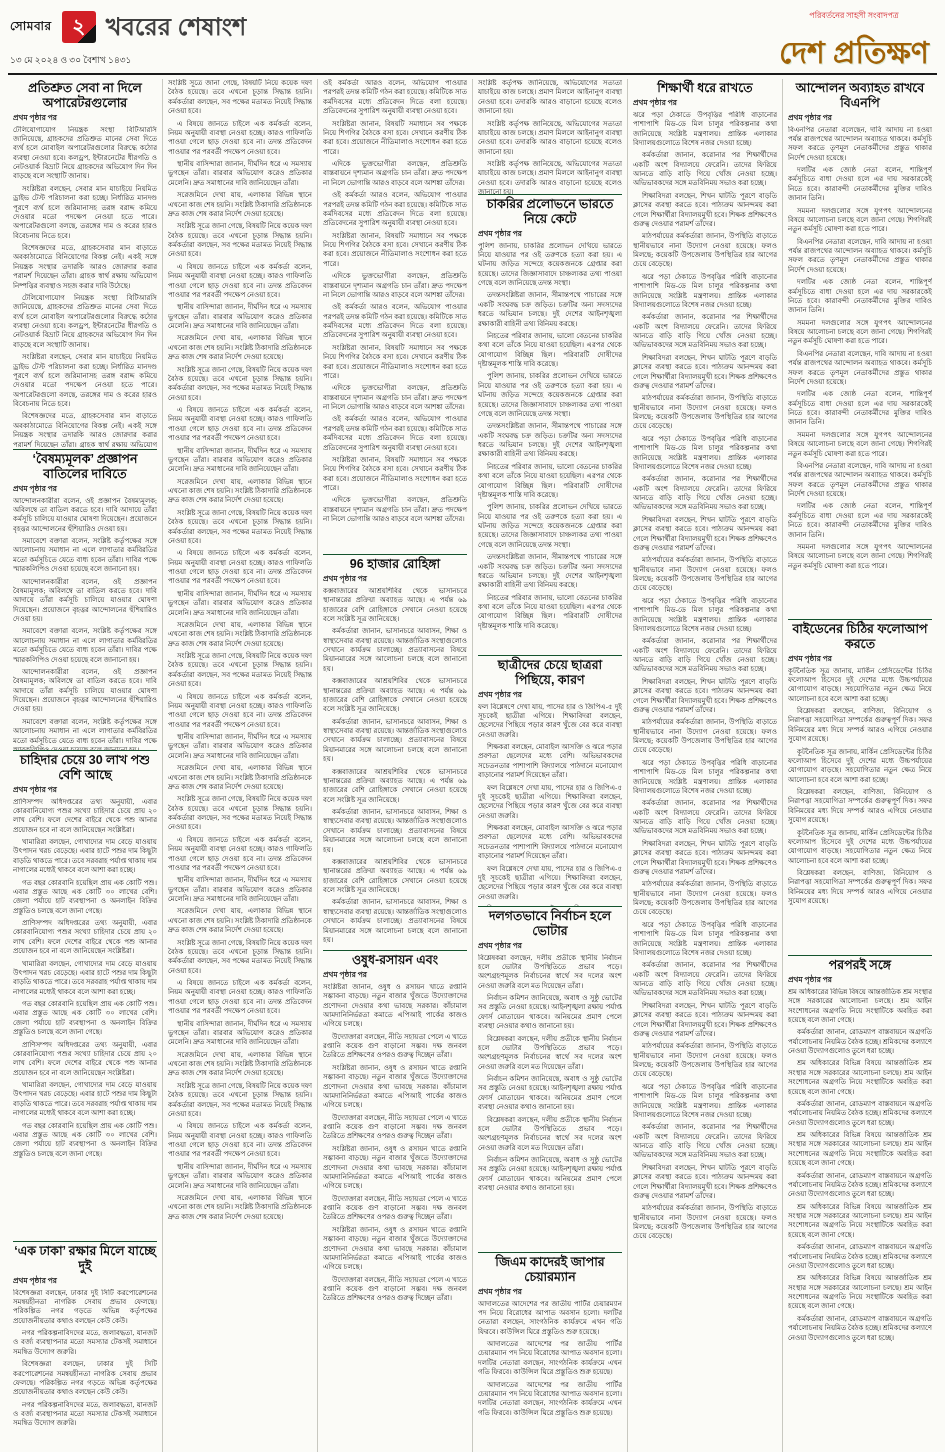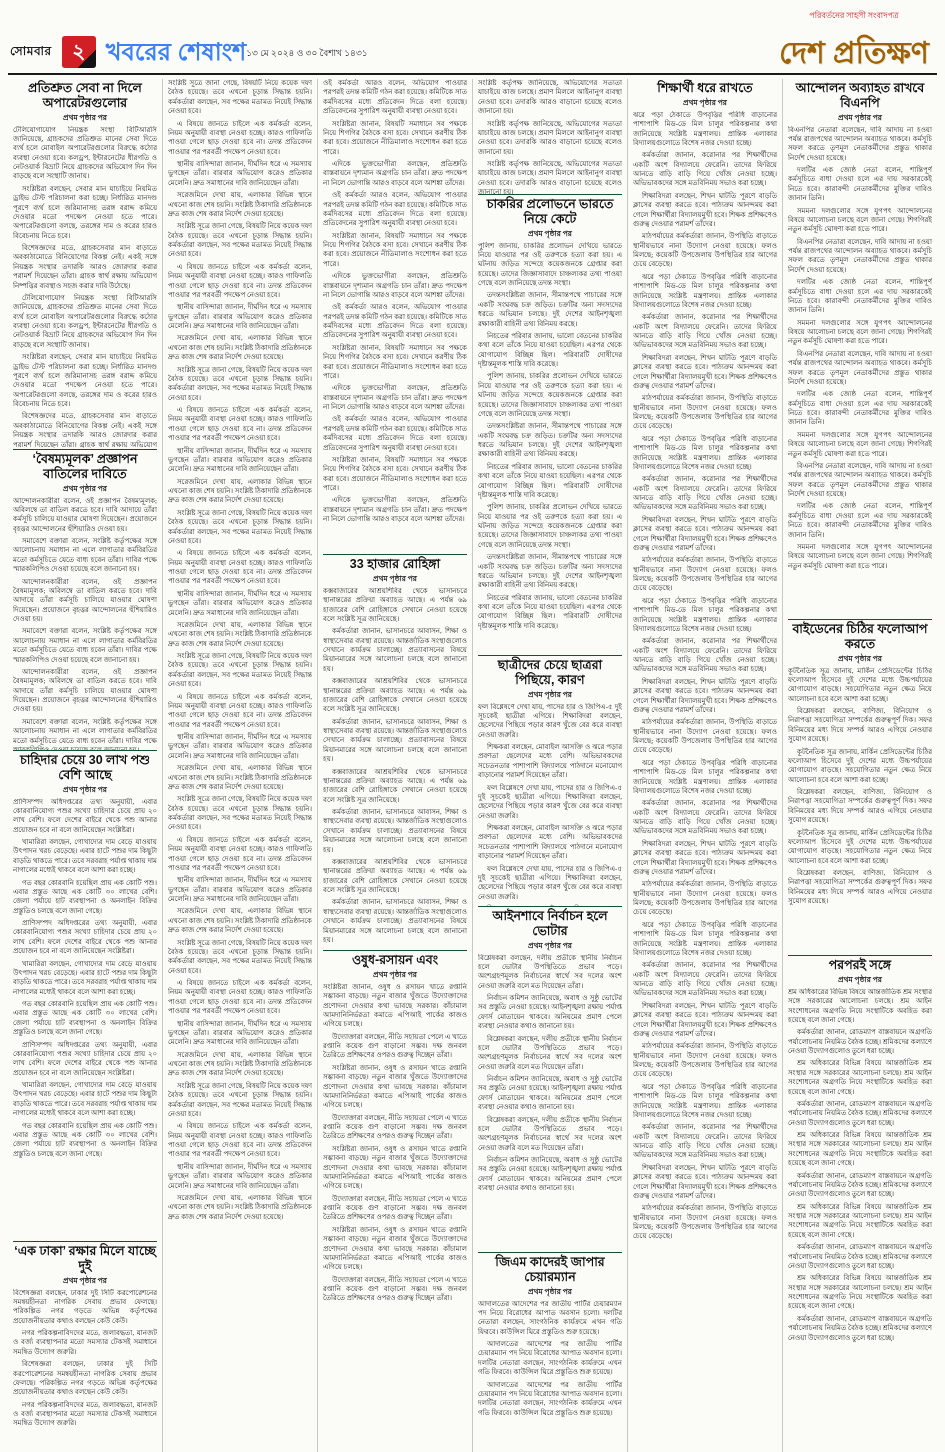--- a/index.html
+++ b/index.html
@@ -7,31 +7,31 @@
     width:945px;height:1452px;overflow:hidden;
     background:#fbfbf7;color:#1b1b1b;
     font-family:"Liberation Serif","DejaVu Serif",serif;
   }
   .page{padding:4px 8px 0 8px;}
   
   header{
     display:flex;justify-content:space-between;align-items:flex-end;
     border-bottom:2px solid #1a1a1a;padding:4px 2px 5px 2px;height:60px;
   }
-  .mast-left{display:flex;flex-direction:row;justify-content:center;}
+  .mast-left{display:flex;flex-direction:column;justify-content:center;}
   .mast-row{display:flex;align-items:center;gap:10px;}
   .weekday{font-size:12px;font-weight:bold;letter-spacing:.5px;}
   .pagebadge{
     width:34px;height:32px;display:flex;align-items:center;justify-content:center;
     background:linear-gradient(135deg,#d21f26 72%,#141414 72%);
     color:#fff;font-size:20px;font-weight:bold;border-radius:3px;
     font-family:"Liberation Sans","DejaVu Sans",sans-serif;
   }
   .section-title{
-    font-size:24px;font-weight:bold;line-height:1;color:#3b82f6;
+    font-size:24px;font-weight:bold;line-height:1;color:#404040;
     font-family:"Liberation Sans","DejaVu Sans",sans-serif;
   }
   .date-line{font-size:9px;margin-top:10px;color:#222;}
   .mast-right{text-align:center;padding-right:6px;}
   .tagline{font-size:8px;color:#d21f26;margin-bottom:16px;}
   .brand{
     font-size:30px;font-weight:bold;color:#a16207;line-height:1;
     font-family:"Liberation Sans","DejaVu Sans",sans-serif;
     text-shadow:1px 1px 0 #d9ead9;
   }
@@ -39,21 +39,21 @@
   .cols{display:flex;height:1376px;overflow:hidden;margin-top:4px;}
   .col{flex:1 1 0;min-width:0;padding:0 5px;overflow:hidden;}
   .col + .col{border-left:1px solid #c8c8c0;}
   .article{display:flex;flex-direction:column;overflow:hidden;}
   .article + .article{border-top:1px solid #14532d;}
   .hl{
     margin:2px 0 0 0;font-size:12.5px;font-weight:bold;text-align:center;
     line-height:1.18;color:#0e0e0e;
     font-family:"Liberation Sans","DejaVu Sans",sans-serif;
   }
-  .kick{font-size:7.5px;font-weight:bold;text-align:center;margin:1px 0 2px 0;}
+  .kick{font-size:7.5px;font-weight:bold;margin:1px 0 2px 0;}
   .abody{flex:1 1 auto;overflow:hidden;}
   .abody p{
     margin:0 0 3px 0;font-size:7px;line-height:1.34;text-align:justify;
     text-indent:9px;word-break:break-word;
   }
   .abody p:first-child{text-indent:0;}
 </style>
 </head>
 <body>
 
@@ -178,21 +178,21 @@
             <p>এদিকে ভুক্তভোগীরা বলছেন, প্রতিশ্রুতি বাস্তবায়নে দৃশ্যমান অগ্রগতি চান তাঁরা। দ্রুত পদক্ষেপ না নিলে ভোগান্তি আরও বাড়বে বলে আশঙ্কা তাঁদের।</p>
             <p>ওই কর্মকর্তা আরও বলেন, অভিযোগ পাওয়ার পরপরই তদন্ত কমিটি গঠন করা হয়েছে। কমিটিকে সাত কর্মদিবসের মধ্যে প্রতিবেদন দিতে বলা হয়েছে। প্রতিবেদনের সুপারিশ অনুযায়ী ব্যবস্থা নেওয়া হবে।</p>
             <p>সংশ্লিষ্টরা জানান, বিষয়টি সমাধানে সব পক্ষকে নিয়ে শিগগির বৈঠকে বসা হবে। সেখানে করণীয় ঠিক করা হবে। প্রয়োজনে নীতিমালাও সংশোধন করা হতে পারে।</p>
             <p>এদিকে ভুক্তভোগীরা বলছেন, প্রতিশ্রুতি বাস্তবায়নে দৃশ্যমান অগ্রগতি চান তাঁরা। দ্রুত পদক্ষেপ না নিলে ভোগান্তি আরও বাড়বে বলে আশঙ্কা তাঁদের।</p>
             <p>ওই কর্মকর্তা আরও বলেন, অভিযোগ পাওয়ার পরপরই তদন্ত কমিটি গঠন করা হয়েছে। কমিটিকে সাত কর্মদিবসের মধ্যে প্রতিবেদন দিতে বলা হয়েছে। প্রতিবেদনের সুপারিশ অনুযায়ী ব্যবস্থা নেওয়া হবে।</p>
             <p>সংশ্লিষ্টরা জানান, বিষয়টি সমাধানে সব পক্ষকে নিয়ে শিগগির বৈঠকে বসা হবে। সেখানে করণীয় ঠিক করা হবে। প্রয়োজনে নীতিমালাও সংশোধন করা হতে পারে।</p>
             <p>এদিকে ভুক্তভোগীরা বলছেন, প্রতিশ্রুতি বাস্তবায়নে দৃশ্যমান অগ্রগতি চান তাঁরা। দ্রুত পদক্ষেপ না নিলে ভোগান্তি আরও বাড়বে বলে আশঙ্কা তাঁদের।</p>
           </div>
       </section>
       <section class="article" style="height:395px">
-        <h2 class="hl">33 হাজার রোহিঙ্গা</h2>
+        <h2 class="hl">96 হাজার রোহিঙ্গা</h2>
         <div class="kick">প্রথম পৃষ্ঠার পর</div>
         <div class="abody">
             <p>কক্সবাজারের আশ্রয়শিবির থেকে ভাসানচরে স্থানান্তরের প্রক্রিয়া অব্যাহত আছে। এ পর্যন্ত ৬৯ হাজারের বেশি রোহিঙ্গাকে সেখানে নেওয়া হয়েছে বলে সংশ্লিষ্ট সূত্র জানিয়েছে।</p>
             <p>কর্মকর্তারা জানান, ভাসানচরে আবাসন, শিক্ষা ও স্বাস্থ্যসেবার ব্যবস্থা রয়েছে। আন্তর্জাতিক সংস্থাগুলোও সেখানে কার্যক্রম চালাচ্ছে। প্রত্যাবাসনের বিষয়ে মিয়ানমারের সঙ্গে আলোচনা চলছে বলে জানানো হয়।</p>
             <p>কক্সবাজারের আশ্রয়শিবির থেকে ভাসানচরে স্থানান্তরের প্রক্রিয়া অব্যাহত আছে। এ পর্যন্ত ৬৯ হাজারের বেশি রোহিঙ্গাকে সেখানে নেওয়া হয়েছে বলে সংশ্লিষ্ট সূত্র জানিয়েছে।</p>
             <p>কর্মকর্তারা জানান, ভাসানচরে আবাসন, শিক্ষা ও স্বাস্থ্যসেবার ব্যবস্থা রয়েছে। আন্তর্জাতিক সংস্থাগুলোও সেখানে কার্যক্রম চালাচ্ছে। প্রত্যাবাসনের বিষয়ে মিয়ানমারের সঙ্গে আলোচনা চলছে বলে জানানো হয়।</p>
             <p>কক্সবাজারের আশ্রয়শিবির থেকে ভাসানচরে স্থানান্তরের প্রক্রিয়া অব্যাহত আছে। এ পর্যন্ত ৬৯ হাজারের বেশি রোহিঙ্গাকে সেখানে নেওয়া হয়েছে বলে সংশ্লিষ্ট সূত্র জানিয়েছে।</p>
             <p>কর্মকর্তারা জানান, ভাসানচরে আবাসন, শিক্ষা ও স্বাস্থ্যসেবার ব্যবস্থা রয়েছে। আন্তর্জাতিক সংস্থাগুলোও সেখানে কার্যক্রম চালাচ্ছে। প্রত্যাবাসনের বিষয়ে মিয়ানমারের সঙ্গে আলোচনা চলছে বলে জানানো হয়।</p>
             <p>কক্সবাজারের আশ্রয়শিবির থেকে ভাসানচরে স্থানান্তরের প্রক্রিয়া অব্যাহত আছে। এ পর্যন্ত ৬৯ হাজারের বেশি রোহিঙ্গাকে সেখানে নেওয়া হয়েছে বলে সংশ্লিষ্ট সূত্র জানিয়েছে।</p>
             <p>কর্মকর্তারা জানান, ভাসানচরে আবাসন, শিক্ষা ও স্বাস্থ্যসেবার ব্যবস্থা রয়েছে। আন্তর্জাতিক সংস্থাগুলোও সেখানে কার্যক্রম চালাচ্ছে। প্রত্যাবাসনের বিষয়ে মিয়ানমারের সঙ্গে আলোচনা চলছে বলে জানানো হয়।</p>
@@ -243,21 +243,21 @@
         <div class="abody">
             <p>ফল বিশ্লেষণে দেখা যায়, পাসের হার ও জিপিএ-৫ দুই সূচকেই ছাত্রীরা এগিয়ে। শিক্ষাবিদরা বলছেন, ছেলেদের পিছিয়ে পড়ার কারণ খুঁজে বের করে ব্যবস্থা নেওয়া জরুরি।</p>
             <p>শিক্ষকরা বলছেন, মোবাইল আসক্তি ও ঝরে পড়ার প্রবণতা ছেলেদের মধ্যে বেশি। অভিভাবকদের সচেতনতার পাশাপাশি বিদ্যালয়ে পাঠদানে মনোযোগ বাড়ানোর পরামর্শ দিয়েছেন তাঁরা।</p>
             <p>ফল বিশ্লেষণে দেখা যায়, পাসের হার ও জিপিএ-৫ দুই সূচকেই ছাত্রীরা এগিয়ে। শিক্ষাবিদরা বলছেন, ছেলেদের পিছিয়ে পড়ার কারণ খুঁজে বের করে ব্যবস্থা নেওয়া জরুরি।</p>
             <p>শিক্ষকরা বলছেন, মোবাইল আসক্তি ও ঝরে পড়ার প্রবণতা ছেলেদের মধ্যে বেশি। অভিভাবকদের সচেতনতার পাশাপাশি বিদ্যালয়ে পাঠদানে মনোযোগ বাড়ানোর পরামর্শ দিয়েছেন তাঁরা।</p>
             <p>ফল বিশ্লেষণে দেখা যায়, পাসের হার ও জিপিএ-৫ দুই সূচকেই ছাত্রীরা এগিয়ে। শিক্ষাবিদরা বলছেন, ছেলেদের পিছিয়ে পড়ার কারণ খুঁজে বের করে ব্যবস্থা নেওয়া জরুরি।</p>
             <p>শিক্ষকরা বলছেন, মোবাইল আসক্তি ও ঝরে পড়ার প্রবণতা ছেলেদের মধ্যে বেশি। অভিভাবকদের সচেতনতার পাশাপাশি বিদ্যালয়ে পাঠদানে মনোযোগ বাড়ানোর পরামর্শ দিয়েছেন তাঁরা।</p>
           </div>
       </section>
       <section class="article" style="height:345px">
-        <h2 class="hl">আইনশাবে নির্বাচন হলে ভোটার</h2>
+        <h2 class="hl">দলগতভাবে নির্বাচন হলে ভোটার</h2>
         <div class="kick">প্রথম পৃষ্ঠার পর</div>
         <div class="abody">
             <p>বিশ্লেষকরা বলছেন, দলীয় প্রতীকে স্থানীয় নির্বাচন হলে ভোটার উপস্থিতিতে প্রভাব পড়ে। অংশগ্রহণমূলক নির্বাচনের স্বার্থে সব দলের অংশ নেওয়া জরুরি বলে মত দিয়েছেন তাঁরা।</p>
             <p>নির্বাচন কমিশন জানিয়েছে, অবাধ ও সুষ্ঠু ভোটের সব প্রস্তুতি নেওয়া হয়েছে। আইনশৃঙ্খলা রক্ষায় পর্যাপ্ত ফোর্স মোতায়েন থাকবে। অনিয়মের প্রমাণ পেলে ব্যবস্থা নেওয়ার কথাও জানানো হয়।</p>
             <p>বিশ্লেষকরা বলছেন, দলীয় প্রতীকে স্থানীয় নির্বাচন হলে ভোটার উপস্থিতিতে প্রভাব পড়ে। অংশগ্রহণমূলক নির্বাচনের স্বার্থে সব দলের অংশ নেওয়া জরুরি বলে মত দিয়েছেন তাঁরা।</p>
             <p>নির্বাচন কমিশন জানিয়েছে, অবাধ ও সুষ্ঠু ভোটের সব প্রস্তুতি নেওয়া হয়েছে। আইনশৃঙ্খলা রক্ষায় পর্যাপ্ত ফোর্স মোতায়েন থাকবে। অনিয়মের প্রমাণ পেলে ব্যবস্থা নেওয়ার কথাও জানানো হয়।</p>
             <p>বিশ্লেষকরা বলছেন, দলীয় প্রতীকে স্থানীয় নির্বাচন হলে ভোটার উপস্থিতিতে প্রভাব পড়ে। অংশগ্রহণমূলক নির্বাচনের স্বার্থে সব দলের অংশ নেওয়া জরুরি বলে মত দিয়েছেন তাঁরা।</p>
             <p>নির্বাচন কমিশন জানিয়েছে, অবাধ ও সুষ্ঠু ভোটের সব প্রস্তুতি নেওয়া হয়েছে। আইনশৃঙ্খলা রক্ষায় পর্যাপ্ত ফোর্স মোতায়েন থাকবে। অনিয়মের প্রমাণ পেলে ব্যবস্থা নেওয়ার কথাও জানানো হয়।</p>
           </div>
       </section>

